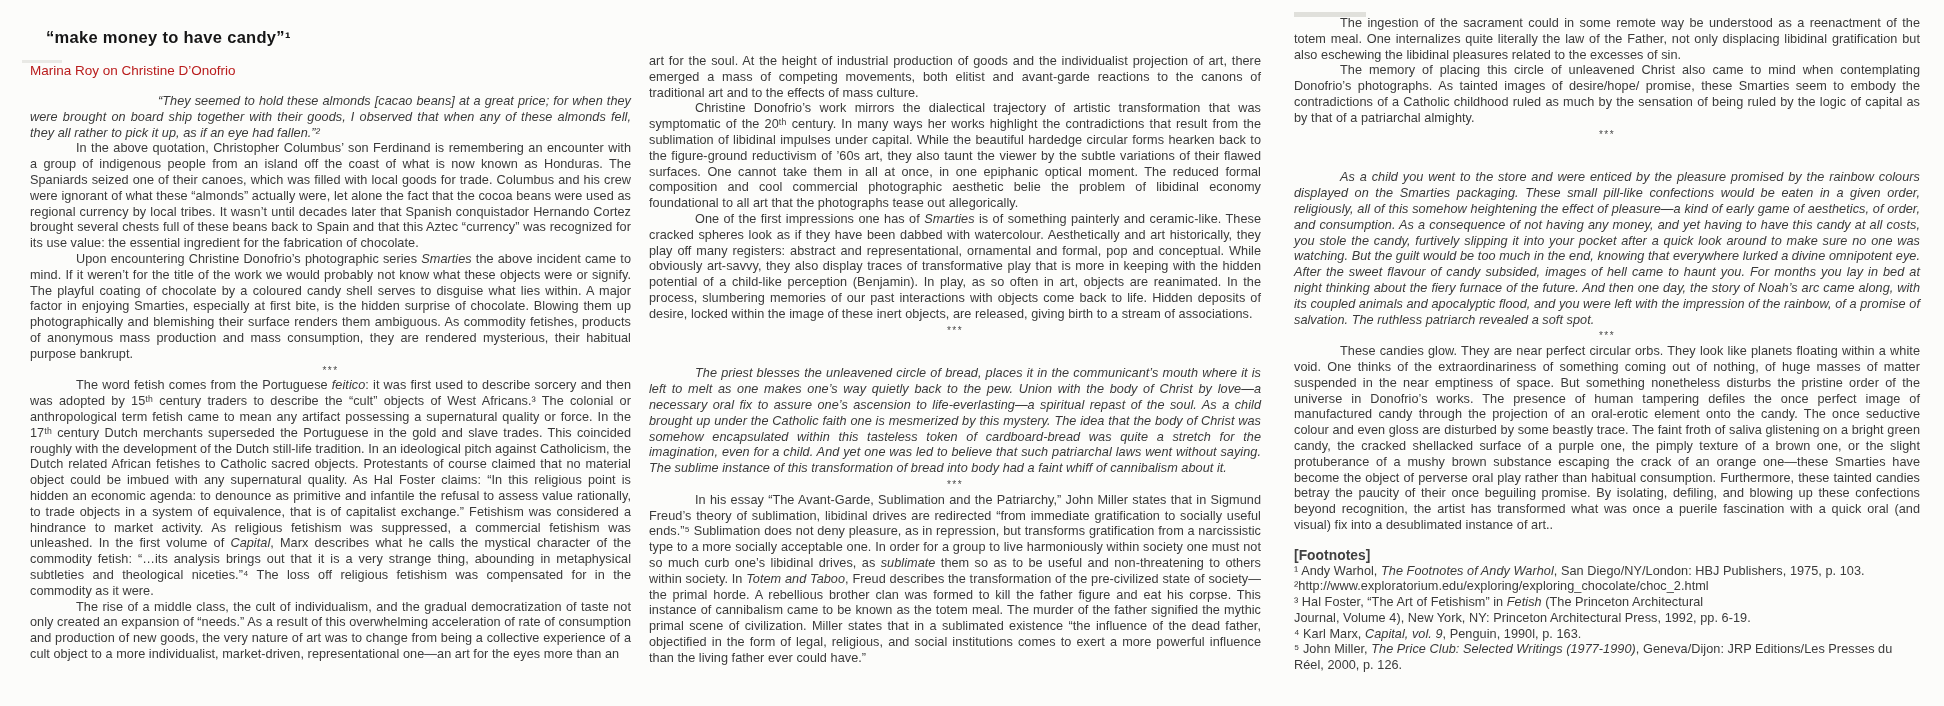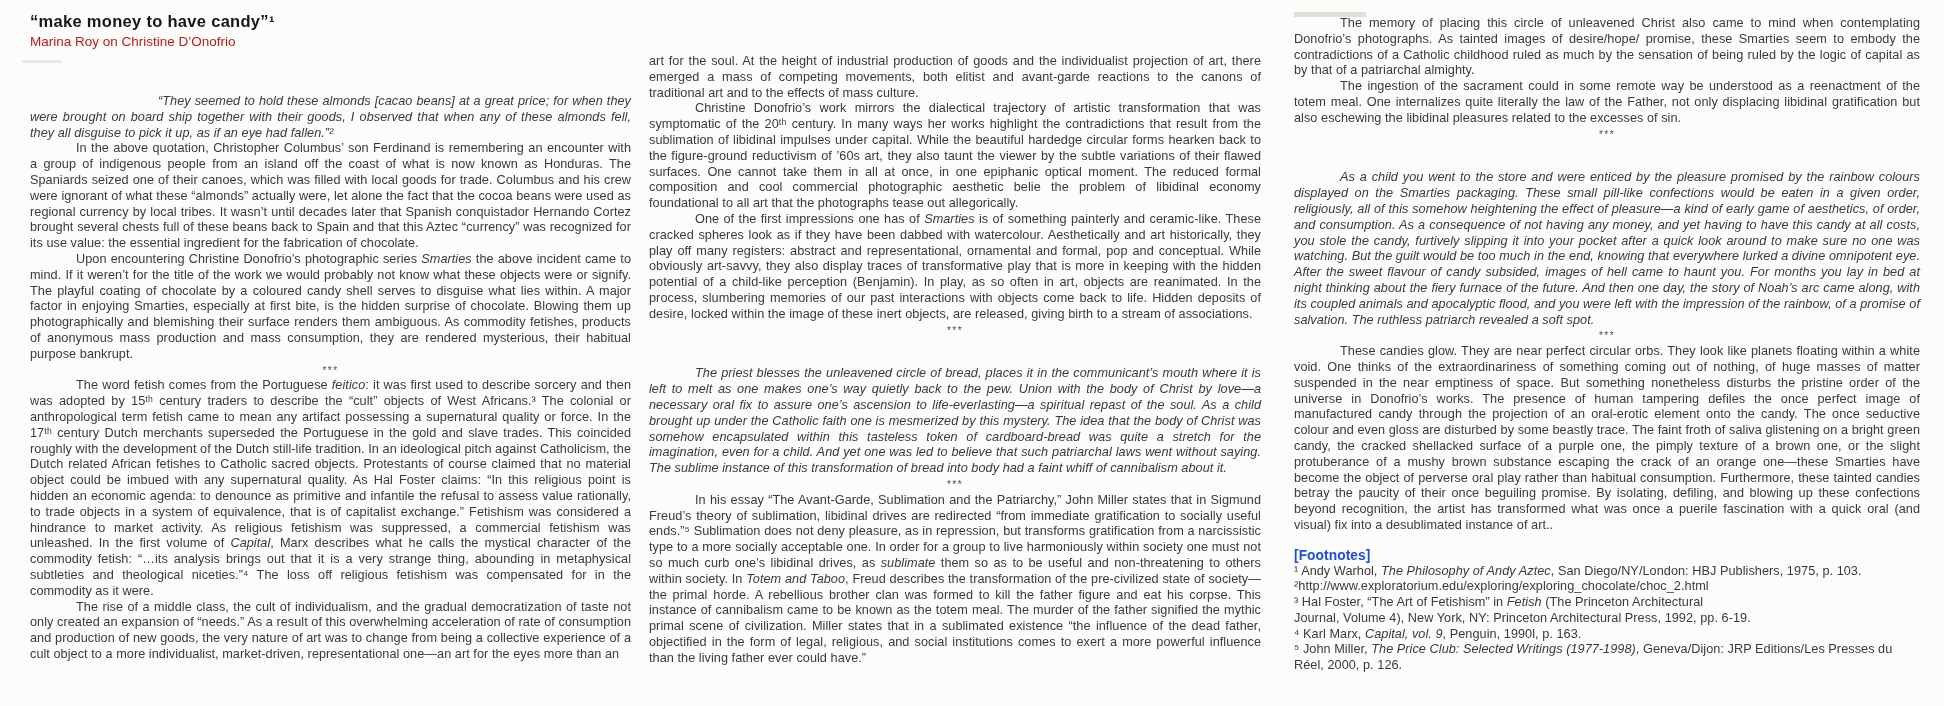--- a/index.html
+++ b/index.html
@@ -3,85 +3,85 @@
 <meta charset="utf-8">
 <style>
   html,body { margin:0; padding:0; background:#e9e9e7; }
   .page {
     position:relative; width:1944px; height:706px;
     background:#fcfcfa; overflow:hidden;
     font-family:"Liberation Sans","DejaVu Sans",sans-serif;
     -webkit-font-smoothing:antialiased;
   }
   .header { position:absolute; left:30px; top:12px; }
-  .title  { margin:0; font-weight:bold; font-size:16.5px; letter-spacing:.3px; color:#161616; }
+  .title  { margin:16px; font-weight:bold; font-size:16.5px; letter-spacing:.3px; color:#161616; }
   .byline { margin:3px 0 0 0; font-size:13.5px; color:#b91c1c; }
 
   .col {
     position:absolute; text-align:justify; color:#3a3a3a;
     font-size:12.7px; line-height:15.8px; letter-spacing:.05px;
   }
   .col-1 { left:30px;   top:94px; width:601px; }
   .col-2 { left:649px;  top:54px; width:612px; }
   .col-3 { left:1294px; top:16px; width:626px; }
 
   .blk { margin:0; text-indent:46px; }
   .para-cont   { text-indent:0; }
   .epigraph    { font-style:italic; text-indent:128px; }
   .para-italic { font-style:italic;margin-top:28px; }
   .sep {
     text-align:center; text-indent:0; font-size:10px;
     letter-spacing:1.5px; color:#4a4a4a; line-height:15.8px;
   }
   .footnote-head {
     font-weight:bold; text-indent:0; text-align:left;
-    margin-top:14px; font-size:13.8px; color:#1d4ed8;
+    margin-top:14px; font-size:13.8px; color:#404040;
   }
   .footnote { text-indent:0; text-align:left; white-space:pre-wrap; }
 
   .artifact { position:absolute; background:#d8d8d3; }
   .artifact-top-right { left:1294px; top:12px; width:72px; height:5px; opacity:.8; }
   .artifact-left      { left:22px;   top:60px; width:40px; height:3px; opacity:.55; }
 </style>
 </head>
 <body>
 
 <div class="page">
   <div class="artifact artifact-left"></div>
   <div class="artifact artifact-top-right"></div>
 
   <div class="header">
     <h1 class="title">“make money to have candy”¹</h1>
     <p class="byline">Marina Roy on Christine D’Onofrio</p>
   </div>
 
   <div class="col col-1">
-      <p class="blk epigraph">“They seemed to hold these almonds  [cacao beans] at a great price; for when they were brought on board ship together with their goods, I observed that when any of these almonds fell, they all disguise to pick it up, as if an eye had fallen.”²</p>
+      <p class="blk epigraph">“They seemed to hold these almonds  [cacao beans] at a great price; for when they were brought on board ship together with their goods, I observed that when any of these almonds fell, they all rather to pick it up, as if an eye had fallen.”²</p>
       <p class="blk para">In the above quotation, Christopher Columbus’ son Ferdinand is remembering an encounter with a group of indigenous people from an island off the coast of what is now known as Honduras. The Spaniards seized one of their canoes, which was filled with local goods for trade. Columbus and his crew were ignorant of what these “almonds” actually were, let alone the fact that the cocoa beans were used as regional currency by local tribes. It wasn’t until decades later that Spanish conquistador Hernando Cortez brought several chests full of these beans back to Spain and that this Aztec “currency” was recognized for its use value: the essential ingredient for the fabrication of chocolate.</p>
       <p class="blk para">Upon encountering Christine Donofrio’s photographic series <i>Smarties</i> the above incident came to mind. If it weren’t for the title of the work we would probably not know what these objects were or signify. The playful coating of chocolate by a coloured candy shell serves to disguise what lies within. A major factor in enjoying Smarties, especially at first bite, is the hidden surprise of chocolate. Blowing them up photographically and blemishing their surface renders them ambiguous. As commodity fetishes, products of anonymous mass production and mass consumption, they are rendered mysterious, their habitual purpose bankrupt.</p>
       <p class="blk sep">***</p>
       <p class="blk para">The word fetish comes from the Portuguese <i>feitico</i>: it was first used to describe sorcery and then was adopted by 15ᵗʰ century traders to describe the “cult” objects of West Africans.³ The colonial or anthropological term fetish came to mean any artifact possessing a supernatural quality or force. In the 17ᵗʰ century Dutch merchants superseded the Portuguese in the gold and slave trades. This coincided roughly with the development of the Dutch still-life tradition. In an ideological pitch against Catholicism, the Dutch related African fetishes to Catholic sacred objects. Protestants of course claimed that no material object could be imbued with any supernatural quality. As Hal Foster claims: “In this religious point is hidden an economic agenda: to denounce as primitive and infantile the refusal to assess value rationally, to trade objects in a system of equivalence, that is of capitalist exchange.” Fetishism was considered a hindrance to market activity. As religious fetishism was suppressed, a commercial fetishism was unleashed. In the first volume of <i>Capital</i>, Marx describes what he calls the mystical character of the commodity fetish: “…its analysis brings out that it is a very strange thing, abounding in metaphysical subtleties and theological niceties.”⁴ The loss off religious fetishism was compensated for in the commodity as it were.</p>
       <p class="blk para">The rise of a middle class, the cult of individualism, and the gradual democratization of taste not only created an expansion of “needs.” As a result of this overwhelming acceleration of rate of consumption and production of new goods, the very nature of art was to change from being a collective experience of a cult object to a more individualist, market-driven, representational one—an art for the eyes more than an</p>
     </div>
   <div class="col col-2">
       <p class="blk para-cont">art for the soul. At the height of industrial production of goods and the individualist projection of art, there emerged a mass of competing movements, both elitist and avant-garde reactions to the canons of traditional art and to the effects of mass culture.</p>
       <p class="blk para">Christine Donofrio’s work mirrors the dialectical trajectory of artistic transformation that was symptomatic of the 20ᵗʰ century. In many ways her works highlight the contradictions that result from the sublimation of libidinal impulses under capital. While the beautiful hardedge circular forms hearken back to the figure-ground reductivism of ’60s art, they also taunt the viewer by the subtle variations of their flawed surfaces. One cannot take them in all at once, in one epiphanic optical moment. The reduced formal composition and cool commercial photographic aesthetic belie the problem of libidinal economy foundational to all art that the photographs tease out allegorically.</p>
       <p class="blk para">One of the first impressions one has of <i>Smarties</i> is of something painterly and ceramic-like. These cracked spheres look as if they have been dabbed with watercolour. Aesthetically and art historically, they play off many registers: abstract and representational, ornamental and formal, pop and conceptual. While obviously art-savvy, they also display traces of transformative play that is more in keeping with the hidden potential of a child-like perception (Benjamin). In play, as so often in art, objects are reanimated. In the process, slumbering memories of our past interactions with objects come back to life. Hidden deposits of desire, locked within the image of these inert objects, are released, giving birth to a stream of associations.</p>
       <p class="blk sep">***</p>
       <p class="blk para-italic">The priest blesses the unleavened circle of bread, places it in the communicant’s mouth where it is left to melt as one makes one’s way quietly back to the pew. Union with the body of Christ by love—a necessary oral fix to assure one’s ascension to life-everlasting—a spiritual repast of the soul. As a child brought up under the Catholic faith one is mesmerized by this mystery. The idea that the body of Christ was somehow encapsulated within this tasteless token of cardboard-bread was quite a stretch for the imagination, even for a child. And yet one was led to believe that such patriarchal laws went without saying. The sublime instance of this transformation of bread into body had a faint whiff of cannibalism about it.</p>
       <p class="blk sep">***</p>
       <p class="blk para">In his essay “The Avant-Garde, Sublimation and the Patriarchy,” John Miller states that in Sigmund Freud’s theory of sublimation, libidinal drives are redirected “from immediate gratification to socially useful ends.”⁵ Sublimation does not deny pleasure, as in repression, but transforms gratification from a narcissistic type to a more socially acceptable one. In order for a group to live harmoniously within society one must not so much curb one’s libidinal drives, as <i>sublimate</i> them so as to be useful and non-threatening to others  within society. In <i>Totem and Taboo</i>, Freud describes the transformation of the pre-civilized state of society—the primal horde. A rebellious brother clan was formed to kill the father figure and eat his corpse. This instance of cannibalism came to be known as the totem meal. The murder of the father signified the mythic primal scene of civilization. Miller states that in a sublimated existence “the influence of the dead father, objectified in the form of legal, religious, and social institutions comes to exert a more powerful influence than the living father ever could have.”</p>
     </div>
   <div class="col col-3">
+      <p class="blk para">The ingestion of the sacrament could in some remote way be understood as a reenactment of the totem meal. One internalizes quite literally the law of the Father, not only displacing libidinal gratification but also eschewing the libidinal pleasures related to the excesses of sin.</p>
       <p class="blk para">The memory of placing this circle of unleavened Christ also came to mind when contemplating Donofrio’s photographs. As tainted images of desire/hope/ promise, these Smarties seem to embody the contradictions of a Catholic childhood ruled as much by the sensation of being ruled by the logic of capital as by that of a patriarchal almighty.</p>
-      <p class="blk para">The ingestion of the sacrament could in some remote way be understood as a reenactment of the totem meal. One internalizes quite literally the law of the Father, not only displacing libidinal gratification but also eschewing the libidinal pleasures related to the excesses of sin.</p>
       <p class="blk sep">***</p>
       <p class="blk para-italic">As a child you went to the store and were enticed by the pleasure promised by the rainbow colours displayed on the Smarties packaging. These small pill-like confections would be eaten in a given order, religiously, all of this somehow heightening the effect of pleasure—a kind of early game of aesthetics, of order, and consumption. As a consequence of not having any money, and yet having to have this candy at all costs, you stole the candy, furtively slipping it into your pocket after a quick look around to make sure no one was watching.  But the guilt would be too much in the end, knowing that everywhere lurked a divine omnipotent eye. After the sweet flavour of candy subsided, images of hell came to haunt you. For months you lay in bed at night thinking about the fiery furnace of the future. And then one day, the story of Noah’s arc came along, with its coupled animals and apocalyptic flood, and you were left with the impression of the rainbow, of a promise of salvation. The ruthless patriarch revealed a soft spot.</p>
       <p class="blk sep">***</p>
       <p class="blk para">These candies glow. They are near perfect circular orbs. They look like planets floating within a white void. One thinks of the extraordinariness of something coming out of nothing, of huge masses of matter suspended in the near emptiness of space. But something nonetheless disturbs the pristine order of the universe in Donofrio’s works. The presence of human tampering defiles the once perfect image of manufactured candy through the projection of an oral-erotic element onto the candy. The once seductive colour and even gloss are disturbed by some beastly trace. The faint froth of saliva glistening on a bright green candy, the cracked shellacked surface of a purple one, the pimply texture of a brown one, or the slight protuberance of a mushy brown substance escaping the crack of an orange one—these Smarties have become the object of perverse oral play rather than habitual consumption. Furthermore, these tainted candies betray the paucity of their once beguiling promise. By isolating, defiling, and blowing up these confections beyond recognition, the artist has transformed what was once a puerile fascination with a quick oral (and visual) fix into a desublimated instance of art..</p>
       <p class="blk footnote-head">[Footnotes]</p>
-      <p class="blk footnote">¹ Andy Warhol, <i>The Philosophy of Andy Aztec</i>, San Diego/NY/London: HBJ Publishers, 1975, p. 103.</p>
+      <p class="blk footnote">¹ Andy Warhol, <i>The Footnotes of Andy Warhol</i>, San Diego/NY/London: HBJ Publishers, 1975, p. 103.</p>
       <p class="blk footnote">²http://www.exploratorium.edu/exploring/exploring_chocolate/choc_2.html</p>
       <p class="blk footnote">³ Hal Foster, “The Art of Fetishism” in <i>Fetish</i> (The Princeton Architectural<br>Journal, Volume 4), New York, NY: Princeton Architectural Press, 1992, pp. 6-19.</p>
       <p class="blk footnote">⁴ Karl Marx, <i>Capital, vol. 9</i>, Penguin, 1990l, p. 163.</p>
-      <p class="blk footnote">⁵ John Miller, <i>The Price Club: Selected Writings (1977-1998)</i>, Geneva/Dijon: JRP Editions/Les Presses du Réel, 2000, p. 126.</p>
+      <p class="blk footnote">⁵ John Miller, <i>The Price Club: Selected Writings (1977-1990)</i>, Geneva/Dijon: JRP Editions/Les Presses du Réel, 2000, p. 126.</p>
     </div>
 </div>
 
 </body></html>

